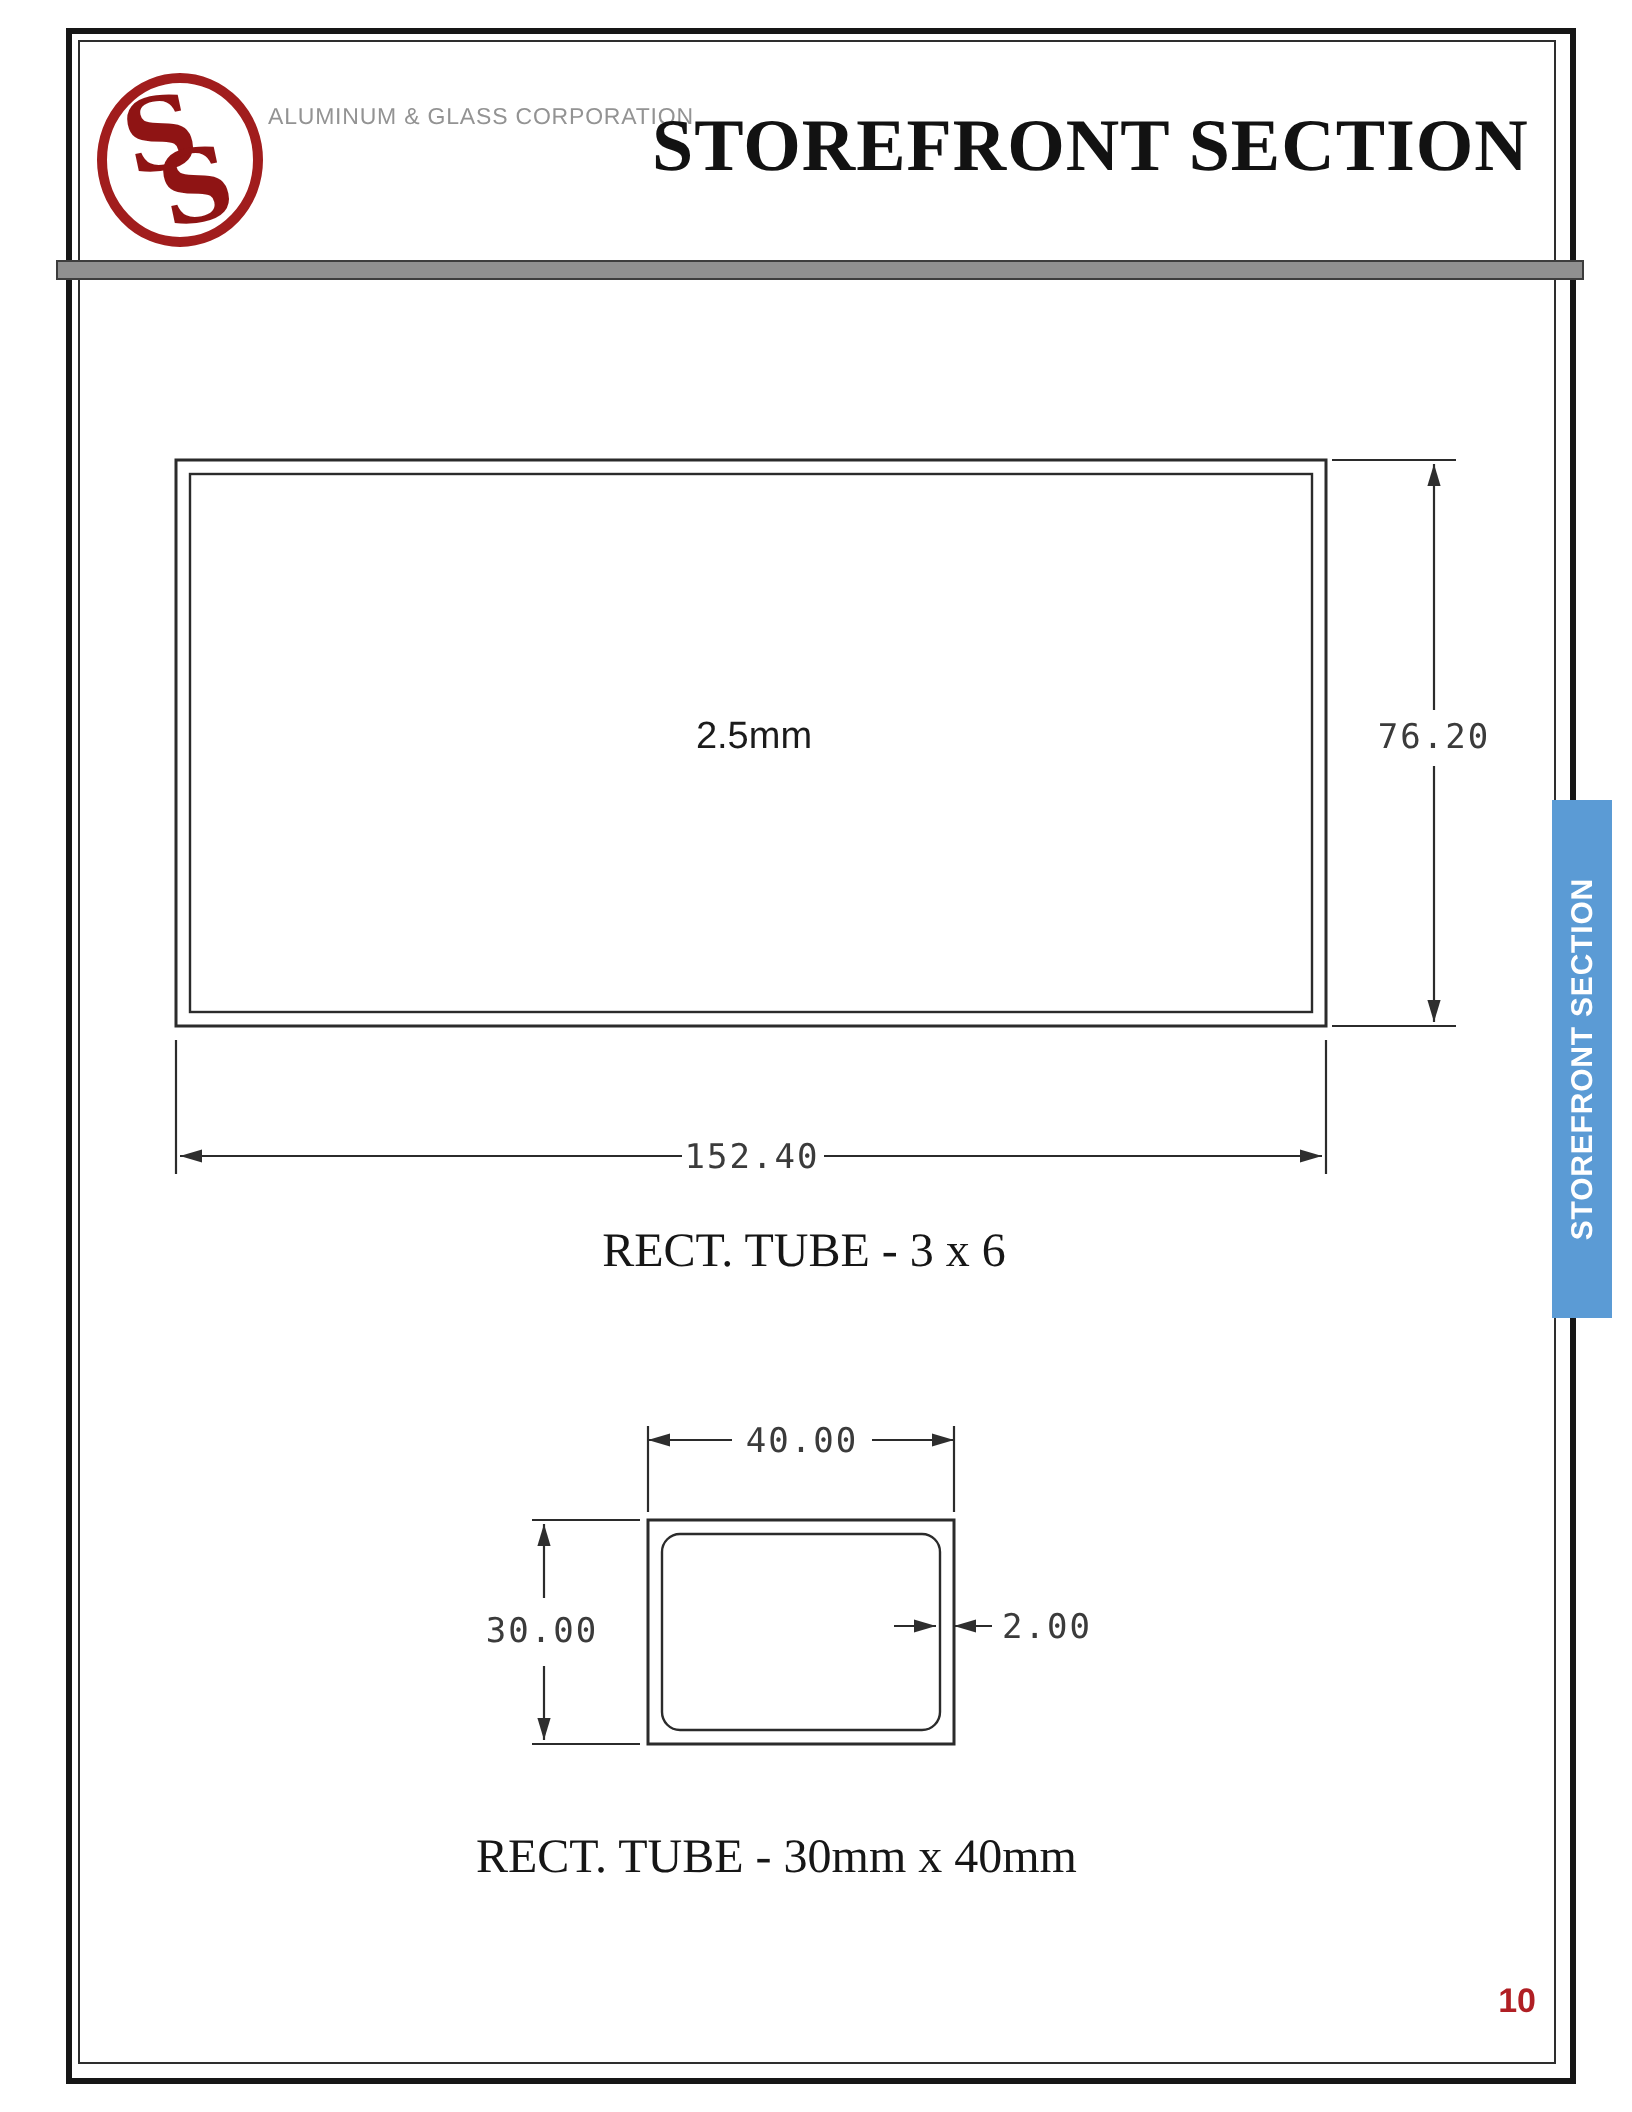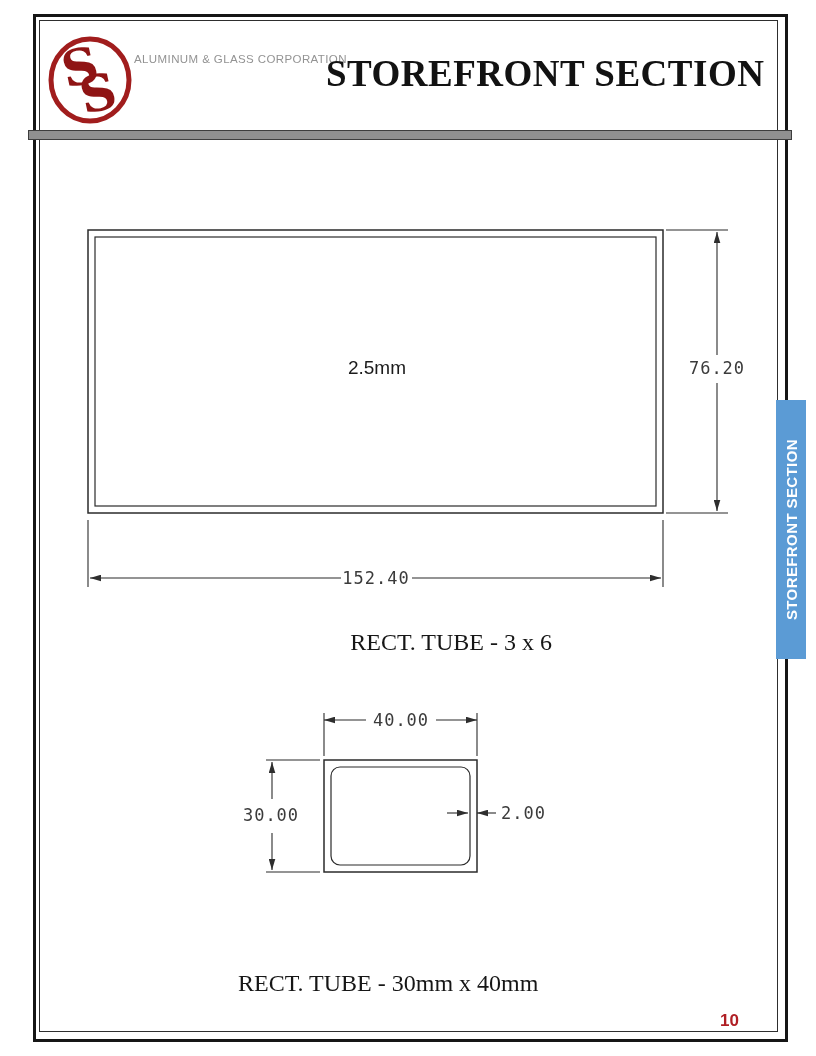--- a/index.html
+++ b/index.html
@@ -24,33 +24,33 @@
     font-family:"Liberation Serif",serif;font-weight:bold;font-size:37px;
     color:#121212;letter-spacing:0.5px;white-space:nowrap;text-align:center;}
   .divider-bar{position:absolute;left:28px;top:130px;width:762px;height:8px;
     background:#8f8f8f;border:1px solid #3c3c3c;}
   
   svg.drawing-layer{position:absolute;left:0;top:0;}
   .cad-dim{font-family:"DejaVu Sans Mono",monospace;font-size:17px;fill:#3b3b3b;
     letter-spacing:1px;}
   .mm-label{font-family:"Liberation Sans",sans-serif;font-size:19px;fill:#1b1b1b;}
   .caption{position:absolute;font-family:"Liberation Serif",serif;font-size:24px;
-    color:#161616;text-align:right;white-space:nowrap;margin-top:16px;}
+    color:#161616;text-align:center;white-space:nowrap;}
   .caption-1{left:252px;top:613px;width:300px;}
-  .caption-2{left:238px;top:954px;width:300px;}
+  .caption-2{left:238px;top:916px;width:300px;}
   
   .side-tab{position:absolute;left:776px;top:400px;width:30px;height:259px;
     background:#5B9BD5;display:flex;align-items:center;justify-content:center;}
   .side-tab span{writing-mode:vertical-rl;transform:rotate(180deg);
     color:#ffffff;font-weight:bold;font-size:15px;letter-spacing:0.4px;
     font-family:"Liberation Sans",sans-serif;white-space:nowrap;}
   
-  .page-num{position:absolute;left:720px;top:991px;width:48px;
+  .page-num{position:absolute;left:720px;top:991px;width:48px;text-align:right;
     color:#B01F24;font-weight:bold;font-size:17px;
-    font-family:"Liberation Sans",sans-serif;margin-top:20px;}
+    font-family:"Liberation Sans",sans-serif;}
 </style>
 </head>
 <body>
 
 <div class="frame-outer"></div>
 <div class="frame-inner"></div>
 
 <div class="logo-wrap">
   <svg width="88" height="88" viewBox="0 0 88 88">
     <ellipse cx="44" cy="44" rx="39" ry="41" fill="none" stroke="#A11D1D" stroke-width="5"></ellipse>

